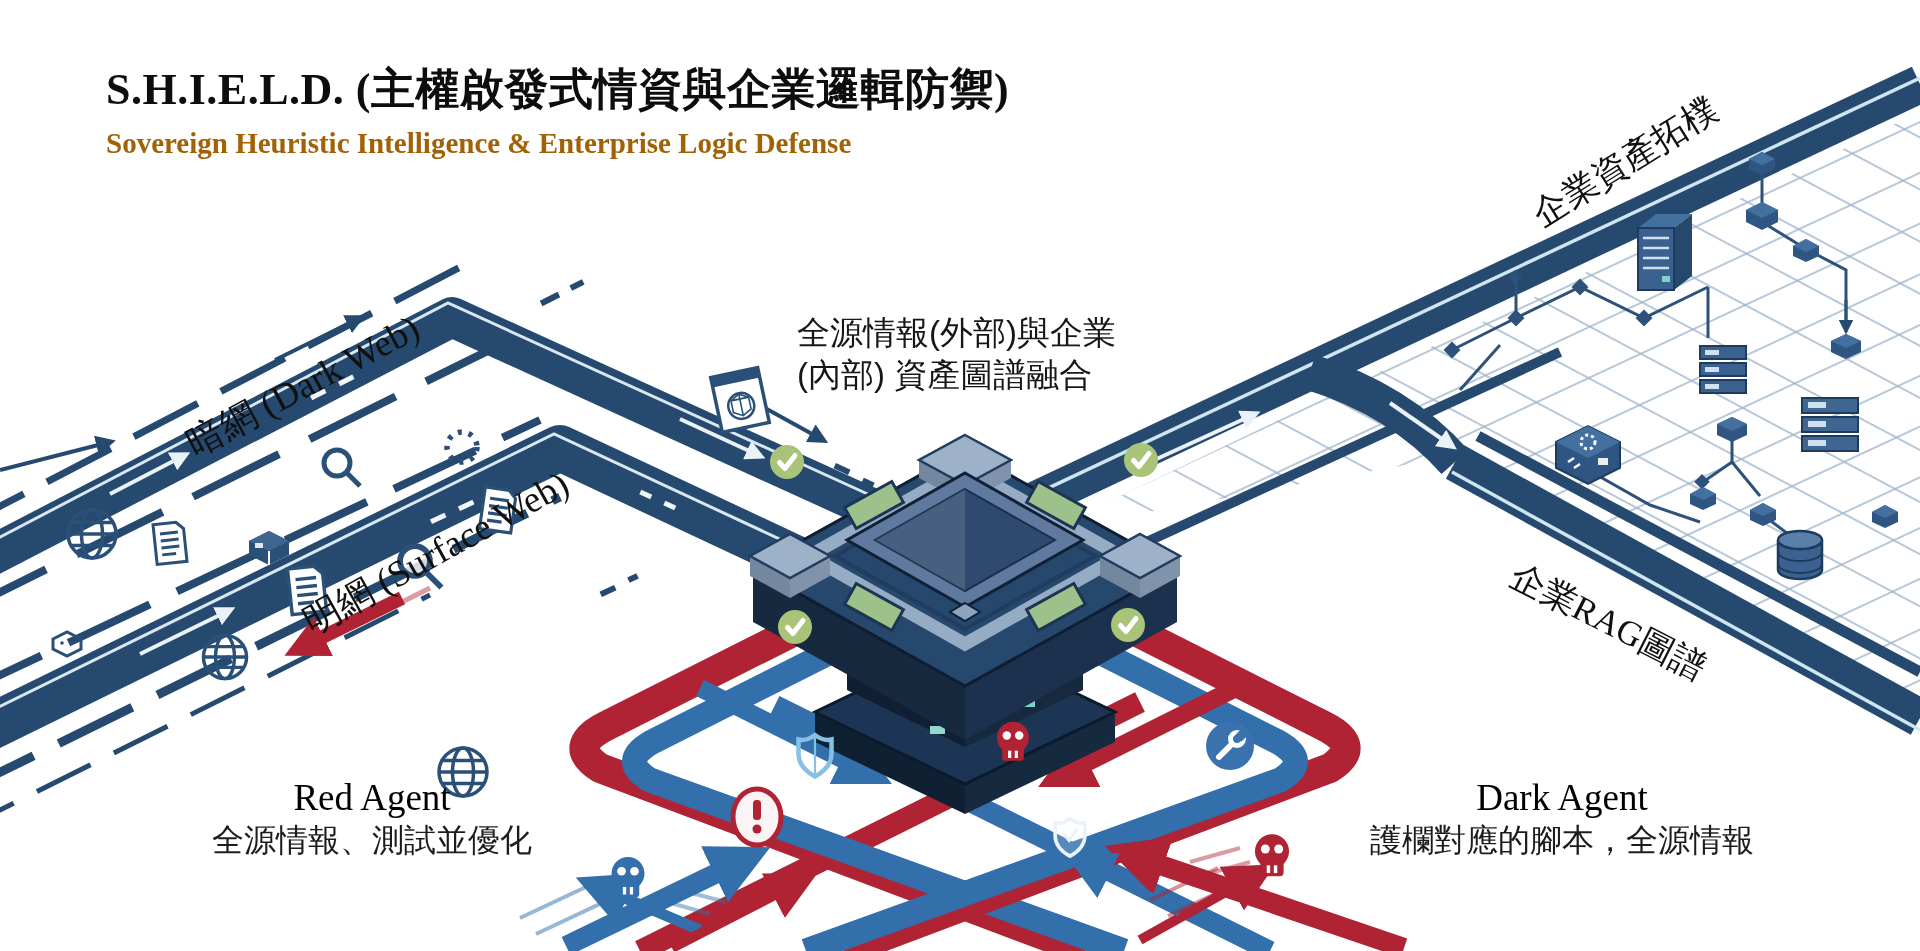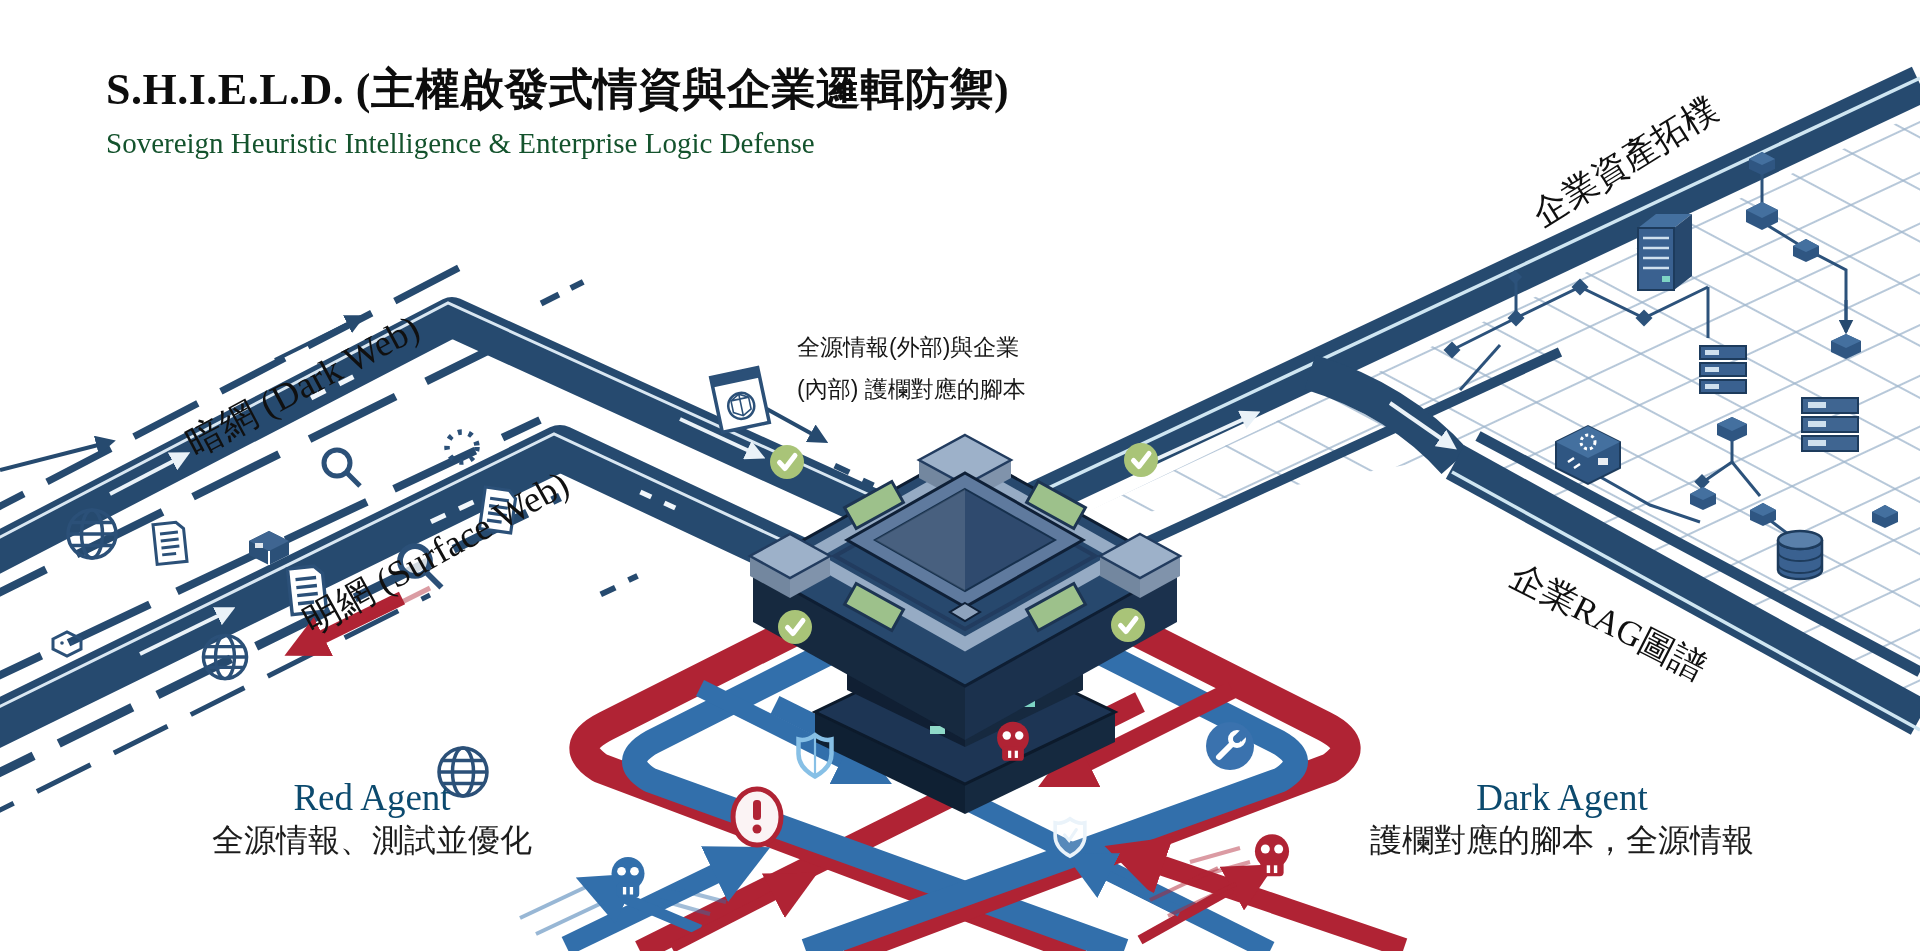--- a/index.html
+++ b/index.html
@@ -2,34 +2,34 @@
 <html style="--band_navy: #264a6f; --chip_navy: #27486d; --chip_dark: #14273e; --chip_frame: #97abc4; --chip_top: #5f7a9e; --pad_green: #9dc18b; --status_green: #a9c478; --ribbon_red: #b02334; --ribbon_blue: #326fab; --teal_light: #7ed4c4; --grid_line: #9fb5cd; --ink: #111111;"><head>
 <meta charset="utf-8">
 <style>
   html,body{margin:0;padding:0;background:#ffffff;}
   .stage{position:relative;width:1920px;height:951px;background:#ffffff;overflow:hidden;
          font-family:"Liberation Sans","DejaVu Sans",sans-serif;color:#111;}
   .scene{position:absolute;left:0;top:0;width:1920px;height:951px;}
   .title-block{position:absolute;left:106px;top:60px;}
   .title{font-family:"Liberation Serif","DejaVu Serif",serif;font-weight:700;font-size:44px;
          letter-spacing:0.5px;color:#0d0d0d;white-space:nowrap;}
-  .subtitle{font-family:"Liberation Serif","DejaVu Serif",serif;font-weight:400;font-size:29px;
-         margin-top:8px;color:#14532d;white-space:nowrap;}
+  .subtitle{font-family:"Liberation Serif","DejaVu Serif",serif;font-weight:700;font-size:29px;
+         margin-top:8px;color:#a16207;white-space:nowrap;}
   .lbl{position:absolute;white-space:nowrap;color:#101010;
        font-family:"Liberation Serif","DejaVu Serif",serif;}
   .lbl-dark{left:303px;top:386px;font-size:37px;transform:translate(-50%,-50%) rotate(-28deg);}
   .lbl-surface{left:436px;top:553px;font-size:37px;transform:translate(-50%,-50%) rotate(-29deg);}
   .lbl-topo{left:1625px;top:162px;font-size:35px;transform:translate(-50%,-50%) rotate(-32deg);}
   .lbl-rag{left:1608px;top:622px;font-size:35px;transform:translate(-50%,-50%) rotate(27deg);}
-  .fusion{position:absolute;left:797px;top:326px;font-size:23px;line-height:42px;color:#171717;
+  .fusion{position:absolute;left:797px;top:312px;font-size:33px;line-height:42px;color:#171717;
           font-family:"Liberation Sans","DejaVu Sans",sans-serif;white-space:nowrap;}
   .agent{position:absolute;text-align:center;transform:translateX(-50%);white-space:nowrap;}
   .agent-red{left:372px;top:776px;}
   .agent-blue{left:1562px;top:776px;}
-  .agent-title{font-family:"Liberation Serif","DejaVu Serif",serif;font-size:37px;color:#0c4a6e;}
+  .agent-title{font-family:"Liberation Serif","DejaVu Serif",serif;font-size:37px;color:#000000;}
   .agent-line{font-size:32px;line-height:43px;color:#1c1c1c;}
 </style>
 </head>
 <body>
 
 <div class="stage">
 
 <svg class="scene" viewBox="0 0 1920 951" xmlns="http://www.w3.org/2000/svg">
   <defs>
     <marker id="mw5" viewBox="0 0 10 10" refX="7" refY="5" markerWidth="5" markerHeight="5" orient="auto-start-reverse">
@@ -383,21 +383,21 @@
   <div class="subtitle">Sovereign Heuristic Intelligence &amp; Enterprise Logic Defense</div>
 </div>
 
 <div class="lbl lbl-dark">暗網 (Dark Web)</div>
 <div class="lbl lbl-surface">明網 (Surface Web)</div>
 <div class="lbl lbl-topo">企業資產拓樸</div>
 <div class="lbl lbl-rag">企業RAG圖譜</div>
 
 <div class="fusion">
   <div>全源情報(外部)與企業</div>
-  <div>(內部) 護欄對應的腳本</div>
+  <div>(內部) 資產圖譜融合</div>
 </div>
 
 <div class="agent agent-red">
   <div class="agent-title">Red Agent</div>
   <div class="agent-line">全源情報、測試並優化</div>
 </div>
 
 <div class="agent agent-blue">
   <div class="agent-title">Dark Agent</div>
   <div class="agent-line">護欄對應的腳本，全源情報</div>

